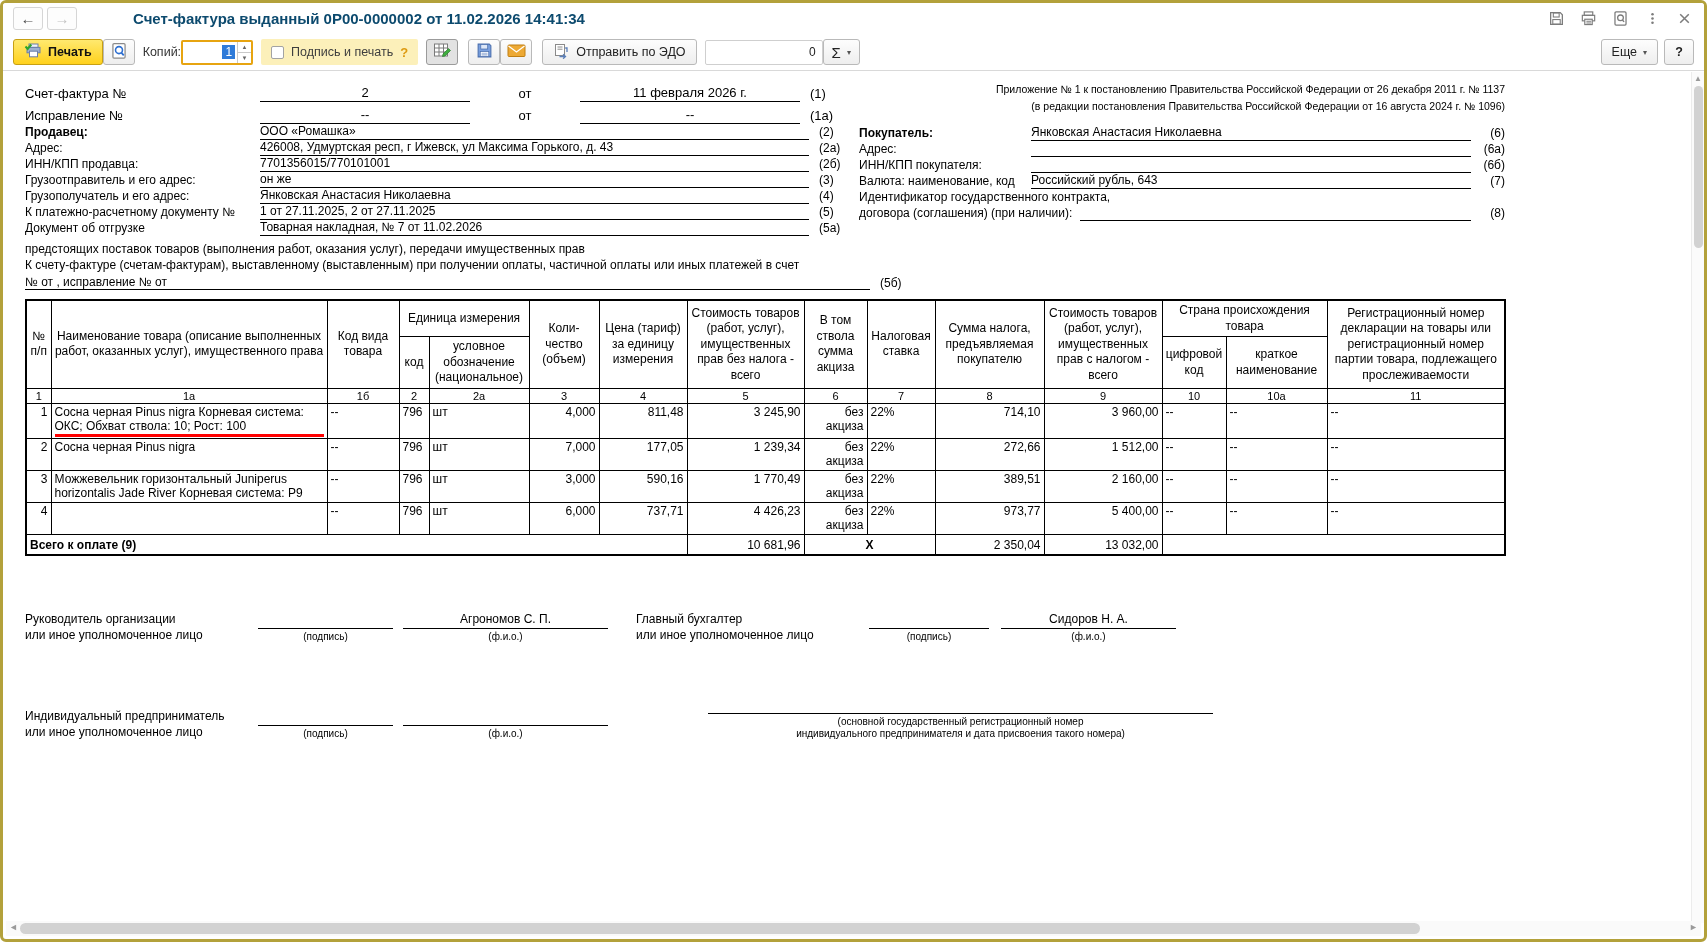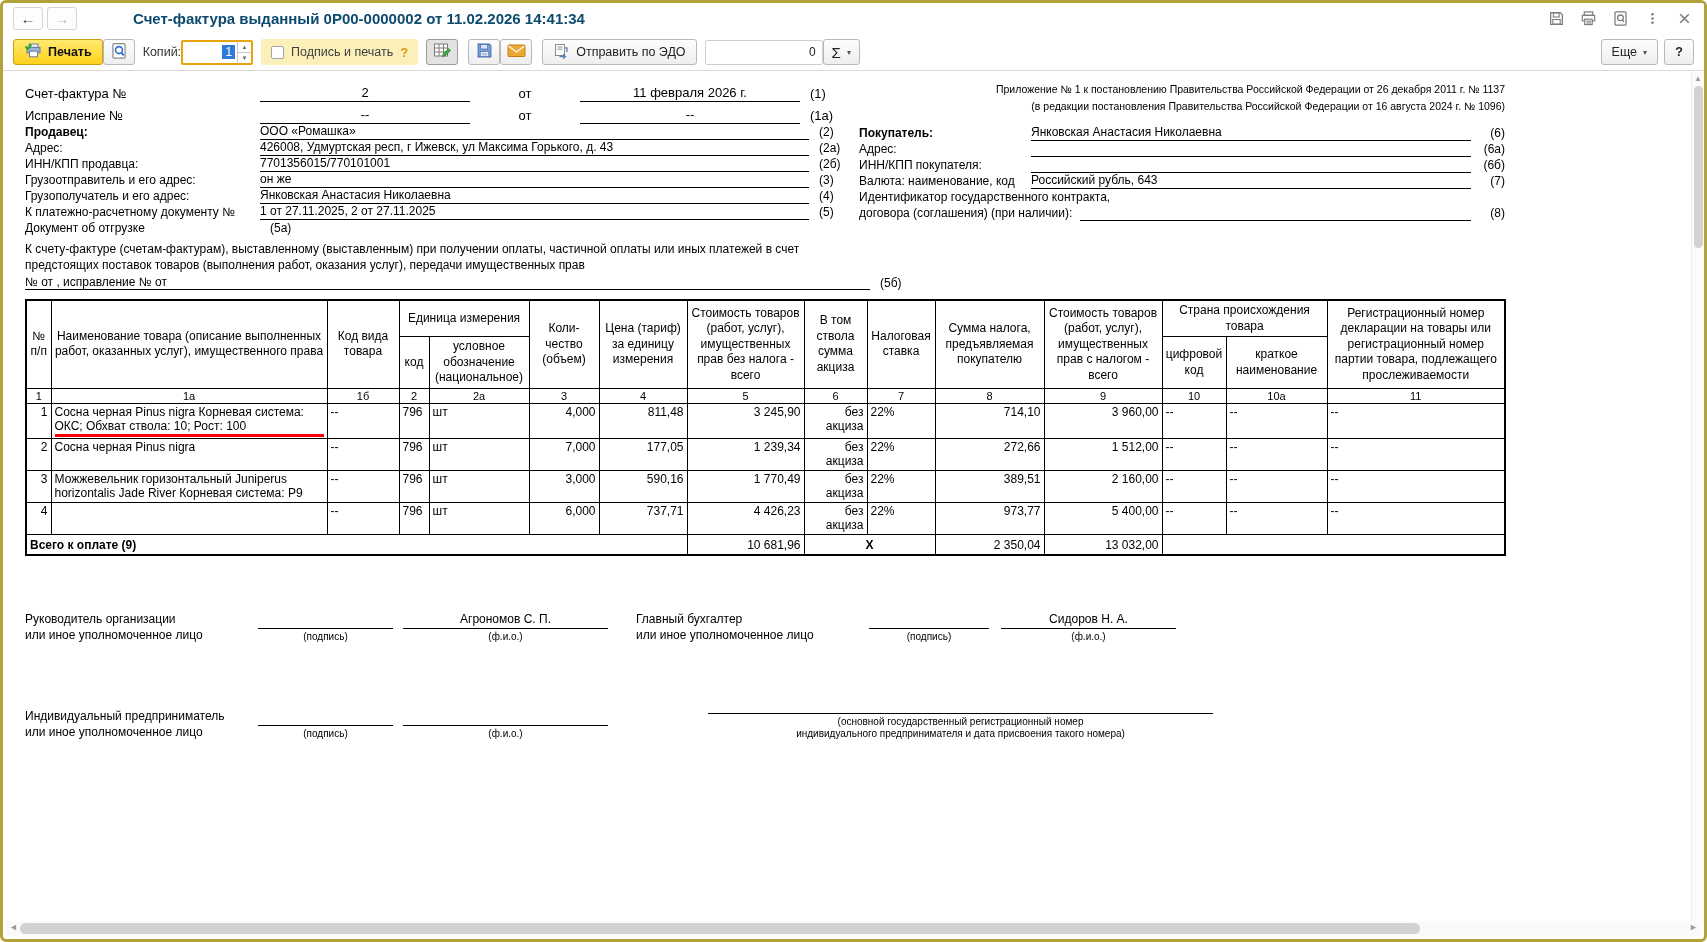--- a/index.html
+++ b/index.html
@@ -295,20 +295,21 @@
                 <span class="u flexv">Янковская Анастасия Николаевна</span>
                 <span class="ref">(4)</span>
               </div>
               <div class="hrow">
                 <span class="lbl">К платежно-расчетному документу №</span>
                 <span class="u flexv">1 от 27.11.2025, 2 от 27.11.2025</span>
                 <span class="ref">(5)</span>
               </div>
               <div class="hrow">
                 <span class="lbl">Документ об отгрузке</span>
+                <span class="u flexv">Товарная накладная, № 7 от 11.02.2026</span>
                 <span class="ref">(5а)</span>
               </div>
             </div>
         </div>
 
         <div class="head-right">
           <div class="appendix">
             <div>Приложение № 1 к постановлению Правительства Российской Федерации от 26 декабря 2011 г. № 1137</div>
             <div>(в редакции постановления Правительства Российской Федерации от 16 августа 2024 г. № 1096)</div>
           </div>
@@ -339,22 +340,22 @@
           </div>
           <div class="hrow">
             <span style="flex:none;padding-right:8px;">договора (соглашения) (при наличии):</span>
             <span class="u flexv"></span>
             <span class="ref">(8)</span>
           </div>
         </div>
       </div>
 
       <div class="note">
+        <div>предстоящих поставок товаров (выполнения работ, оказания услуг), передачи имущественных прав</div>
         <div>К счету-фактуре (счетам-фактурам), выставленному (выставленным) при получении оплаты, частичной оплаты или иных платежей в счет</div>
-        <div>предстоящих поставок товаров (выполнения работ, оказания услуг), передачи имущественных прав</div>
       </div>
       <div class="note-num">
         <span class="u">№   от   , исправление №   от</span>
         <span class="ref">(5б)</span>
       </div>
 
       <table class="inv">
         <colgroup>
           <col style="width:25px">
             <col style="width:276px">

